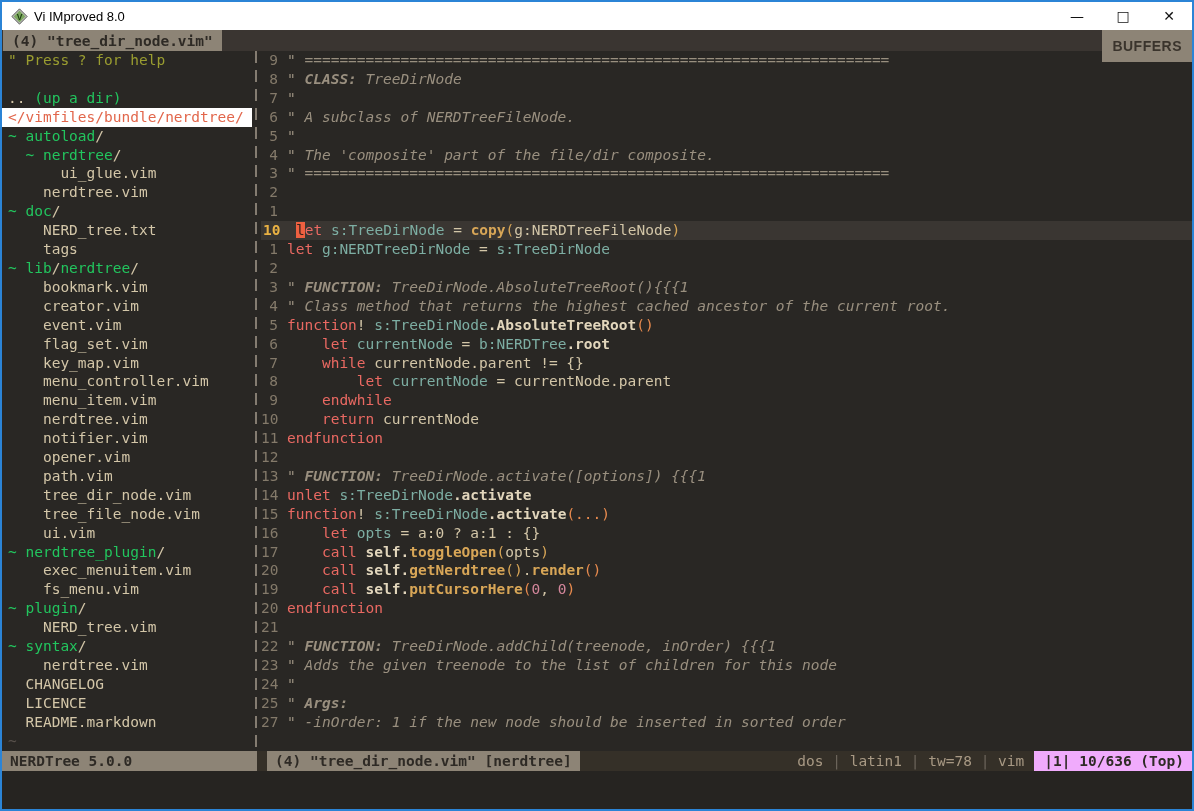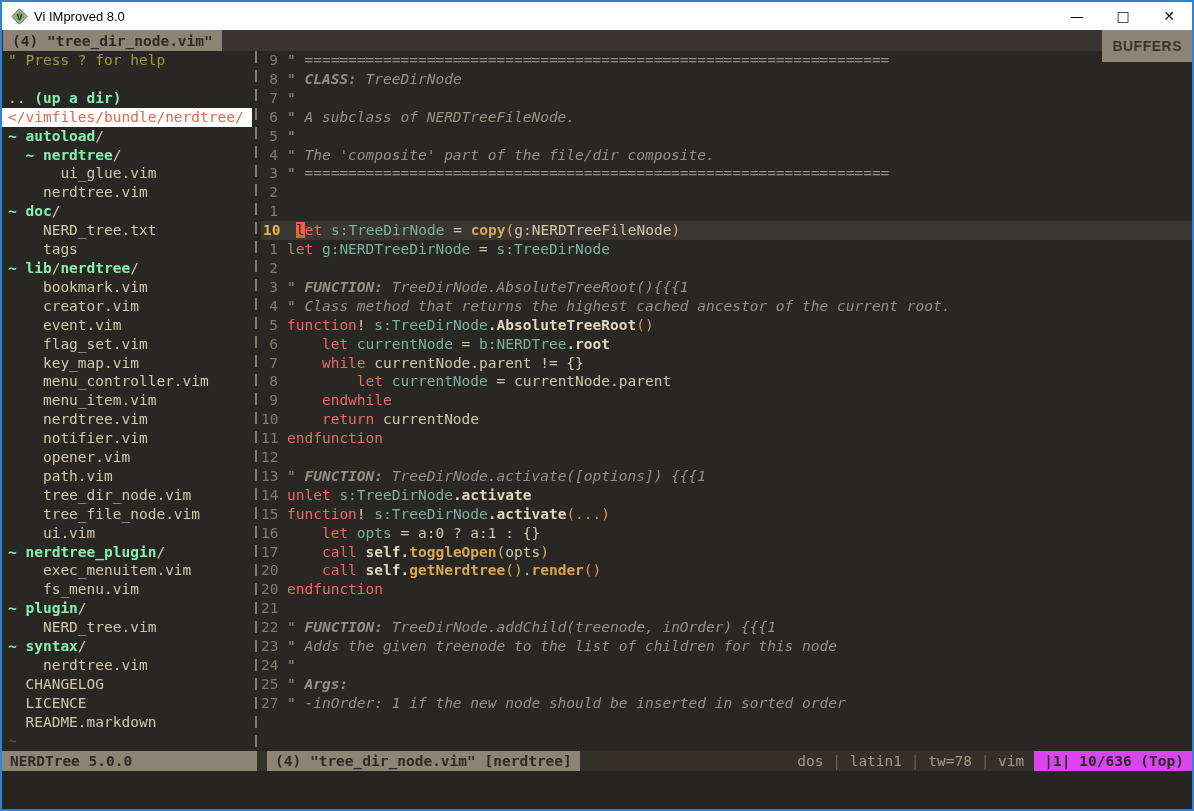--- a/index.html
+++ b/index.html
@@ -66,36 +66,36 @@
   .c-comb{ color:#998f7f; font-style:italic; font-weight:bold; }
   .c-kw  { color:#ea6962; }
   .c-id  { color:#7daea3; }
   .c-fn  { color:#d8a657; font-weight:bold; }
   .c-yp  { color:#d8a657; }
   .c-op  { color:#e78a4e; }
   .c-wb  { color:#e2d6bc; font-weight:bold; }
   .c-num { color:#d3869b; }
   .c-cursor{ background:#ee6040; color:#3a221c; }
   .c-help{ color:#9a9d30; }
-  .c-dir { color:#86efac; font-weight:bold;text-align:right; }
+  .c-dir { color:#22c55e; font-weight:normal;text-align:right; }
   .c-root{ color:#e2664b; }
   .c-dim { color:#57504b; }
   
   .statusline{
     height:20px; flex:none; background:#353028; display:flex; align-items:stretch;
     font-size:14.5px; font-weight:bold; white-space:pre;
   }
   .sl-seg{ display:flex; align-items:center; }
   .sl-left{ width:255px; background:#8d8476; color:#2e2a25; padding-left:8px; }
   .sl-gap{ width:10px; }
   .sl-center{ background:#8d8476; color:#2e2a25; padding:0 8px; }
   .sl-fill{ flex:1; }
   .sl-right{ color:#a89984; font-weight:normal; padding-right:10px; }
   .sl-right .sep{ color:#6b645a; }
-  .sl-pos{ background:#d946ef; color:#2e2a25; padding:0 8px 0 10px; }
+  .sl-pos{ background:#f0abfc; color:#2e2a25; padding:0 8px 0 10px; }
   
   .cmdline{ height:38px; flex:none; background:#262421; }
 </style>
 </head>
 <body>
 
 <div class="window">
 
   <div class="titlebar">
     <span class="appicon">
@@ -144,20 +144,21 @@
         <div class="erow"><span class="nr">9</span><span><span class="c-fg">    </span><span class="c-kw">endwhile</span></span></div>
         <div class="erow"><span class="nr">10</span><span><span class="c-fg">    </span><span class="c-kw">return </span><span class="c-fg">currentNode</span></span></div>
         <div class="erow"><span class="nr">11</span><span><span class="c-kw">endfunction</span></span></div>
         <div class="erow"><span class="nr">12</span><span></span></div>
         <div class="erow"><span class="nr">13</span><span><span class="c-com">" </span><span class="c-comb">FUNCTION:</span><span class="c-com"> TreeDirNode.activate([options]) {{{1</span></span></div>
         <div class="erow"><span class="nr">14</span><span><span class="c-kw">unlet </span><span class="c-id">s:TreeDirNode</span><span class="c-wb">.activate</span></span></div>
         <div class="erow"><span class="nr">15</span><span><span class="c-kw">function</span><span class="c-fg">! </span><span class="c-id">s:TreeDirNode</span><span class="c-wb">.activate</span><span class="c-op">(...)</span></span></div>
         <div class="erow"><span class="nr">16</span><span><span class="c-fg">    </span><span class="c-kw">let </span><span class="c-id">opts </span><span class="c-fg">= a:0 ? a:1 : {}</span></span></div>
         <div class="erow"><span class="nr">17</span><span><span class="c-fg">    </span><span class="c-kw">call </span><span class="c-wb">self.</span><span class="c-fn">toggleOpen</span><span class="c-yp">(</span><span class="c-fg">opts</span><span class="c-yp">)</span></span></div>
         <div class="erow"><span class="nr">20</span><span><span class="c-fg">    </span><span class="c-kw">call </span><span class="c-wb">self.</span><span class="c-fn">getNerdtree</span><span class="c-yp">()</span><span class="c-fg">.</span><span class="c-fn">render</span><span class="c-op">()</span></span></div>
+        <div class="erow"><span class="nr">19</span><span><span class="c-fg">    </span><span class="c-kw">call </span><span class="c-wb">self.</span><span class="c-fn">putCursorHere</span><span class="c-op">(</span><span class="c-num">0</span><span class="c-fg">, </span><span class="c-num">0</span><span class="c-op">)</span></span></div>
         <div class="erow"><span class="nr">20</span><span><span class="c-kw">endfunction</span></span></div>
         <div class="erow"><span class="nr">21</span><span></span></div>
         <div class="erow"><span class="nr">22</span><span><span class="c-com">" </span><span class="c-comb">FUNCTION:</span><span class="c-com"> TreeDirNode.addChild(treenode, inOrder) {{{1</span></span></div>
         <div class="erow"><span class="nr">23</span><span><span class="c-com">" Adds the given treenode to the list of children for this node</span></span></div>
         <div class="erow"><span class="nr">24</span><span><span class="c-com">"</span></span></div>
         <div class="erow"><span class="nr">25</span><span><span class="c-com">" </span><span class="c-comb">Args:</span></span></div>
         <div class="erow"><span class="nr">27</span><span><span class="c-com">" -inOrder: 1 if the new node should be inserted in sorted order</span></span></div>
       </div>
   </div>
 

